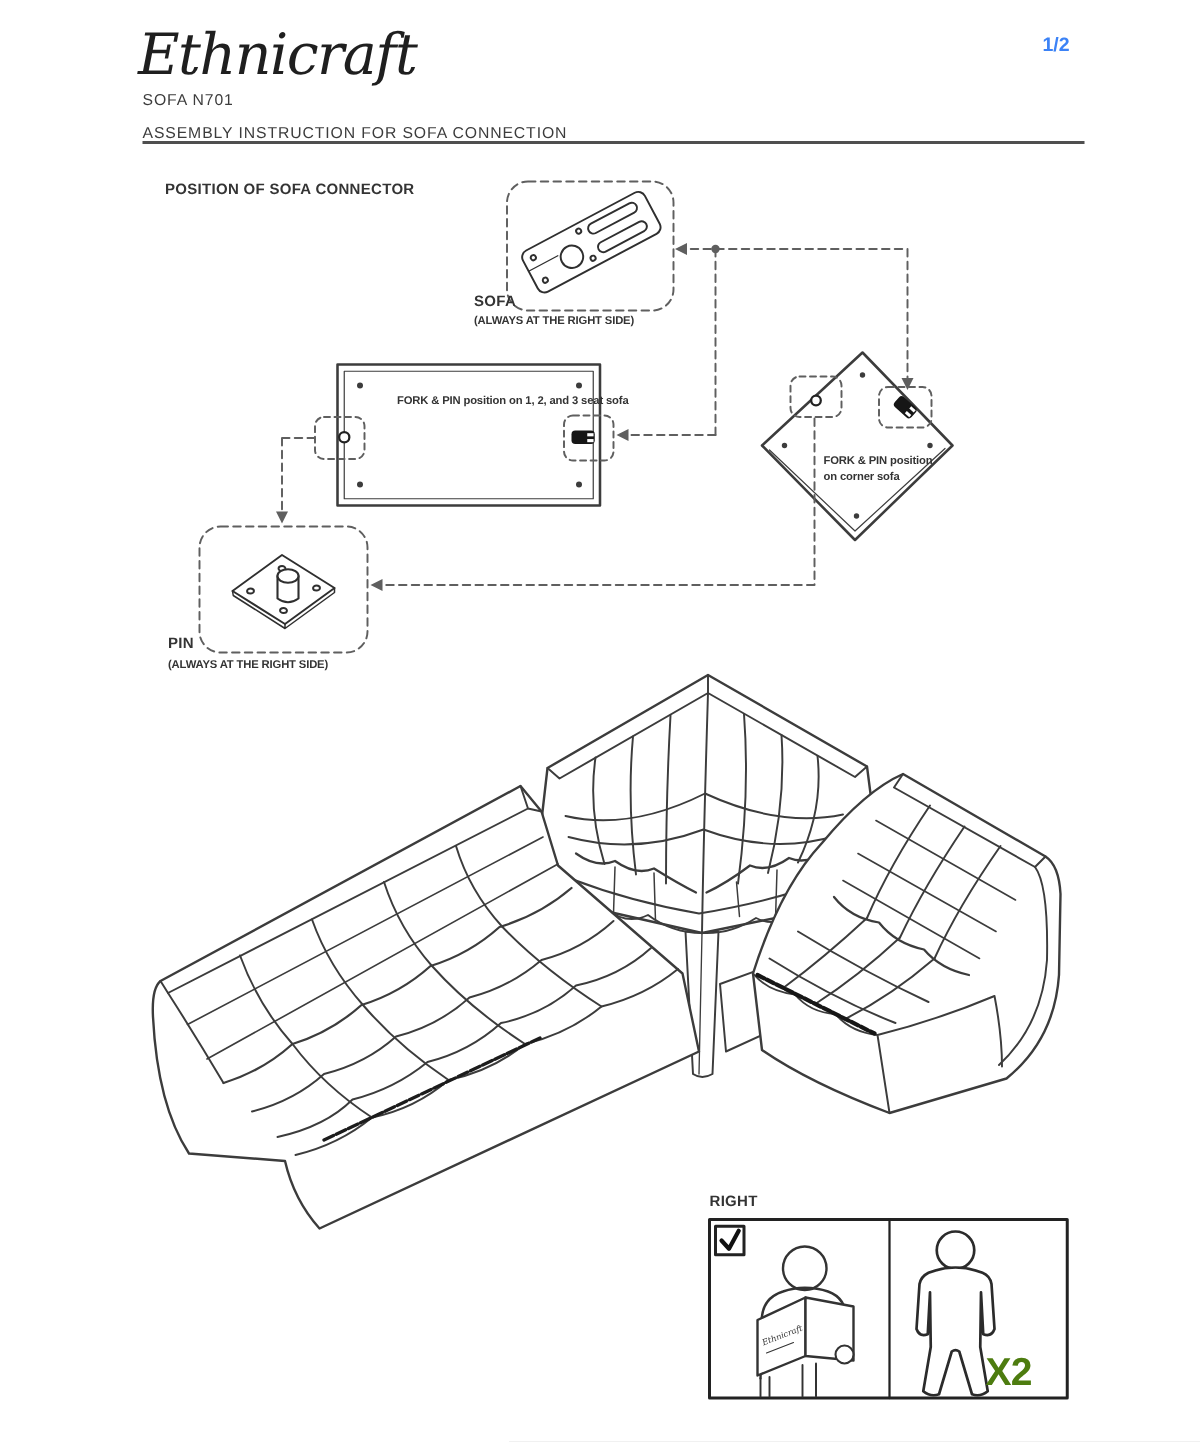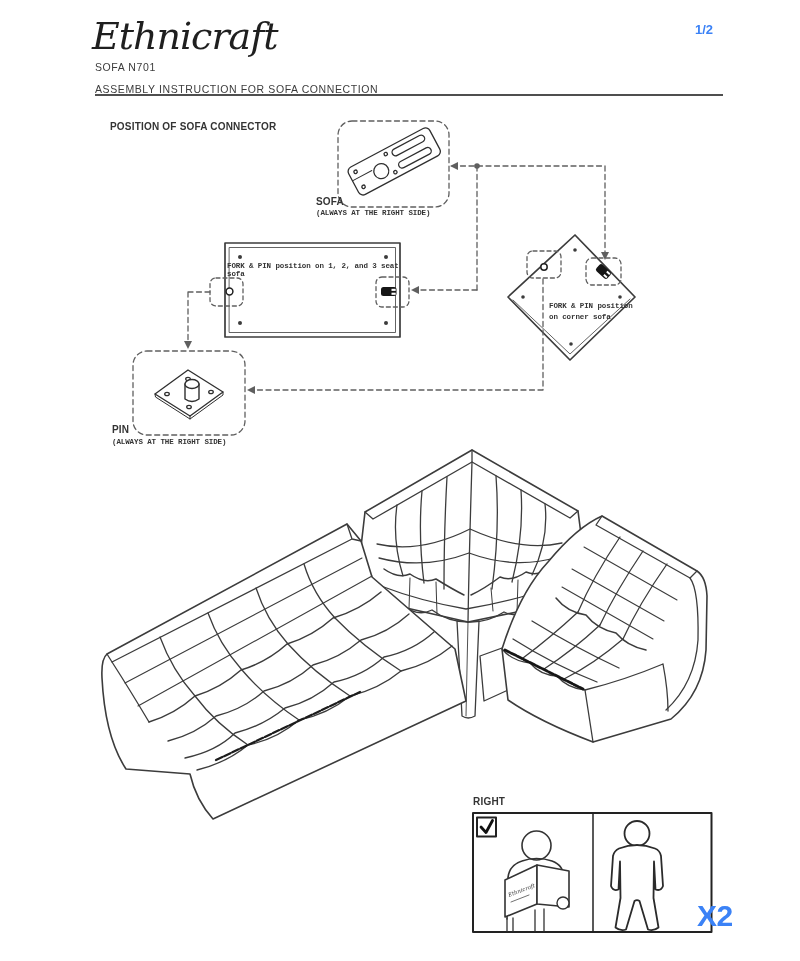--- a/index.html
+++ b/index.html
@@ -5,23 +5,23 @@
   html,body{margin:0;padding:0;background:#e8e8e8;}
   .page{position:relative;width:800px;height:961px;background:#ffffff;overflow:hidden;
         font-family:"Liberation Sans",sans-serif;color:#2e2e2e;}
   .art{position:absolute;left:0;top:0;}
   .lbl{position:absolute;white-space:nowrap;color:#343434;}
   .brand{font-family:"DejaVu Serif",serif;font-style:italic;font-size:38px;letter-spacing:-1px;color:#1f1f1f;}
   .pagenum{font-size:13px;font-weight:600;color:#3b82f6;}
   .docline{font-size:10.5px;letter-spacing:0.6px;color:#3c3c3c;}
   .rule{position:absolute;background:#4f4f4f;height:2.5px;}
   .h-bold{font-size:10px;font-weight:bold;letter-spacing:0.2px;}
-  .s-bold{font-size:7.5px;font-weight:bold;letter-spacing:-0.1px;font-family:Liberation Mono, monospace;}
-  .note-center{text-align:left;white-space:normal;}
-  .x2{font-size:30px;font-weight:800;color:#3b82f6;letter-spacing:-0.5px;margin-left:40px;}
+  .s-bold{font-size:7.5px;font-weight:bold;letter-spacing:-0.1px;}
+  .note-center{text-align:right;white-space:normal;margin-left:20px;}
+  .x2{font-size:26px;font-weight:800;color:#4d7c0f;letter-spacing:-0.5px;}
 </style>
 </head>
 <body>
 
 <div class="page">
 
 <svg class="art" width="800" height="961" viewBox="0 0 800 961">
   <g fill="none" stroke="#3c3c3c" stroke-width="1.3" stroke-linecap="round" stroke-linejoin="round">
 
     <g>

